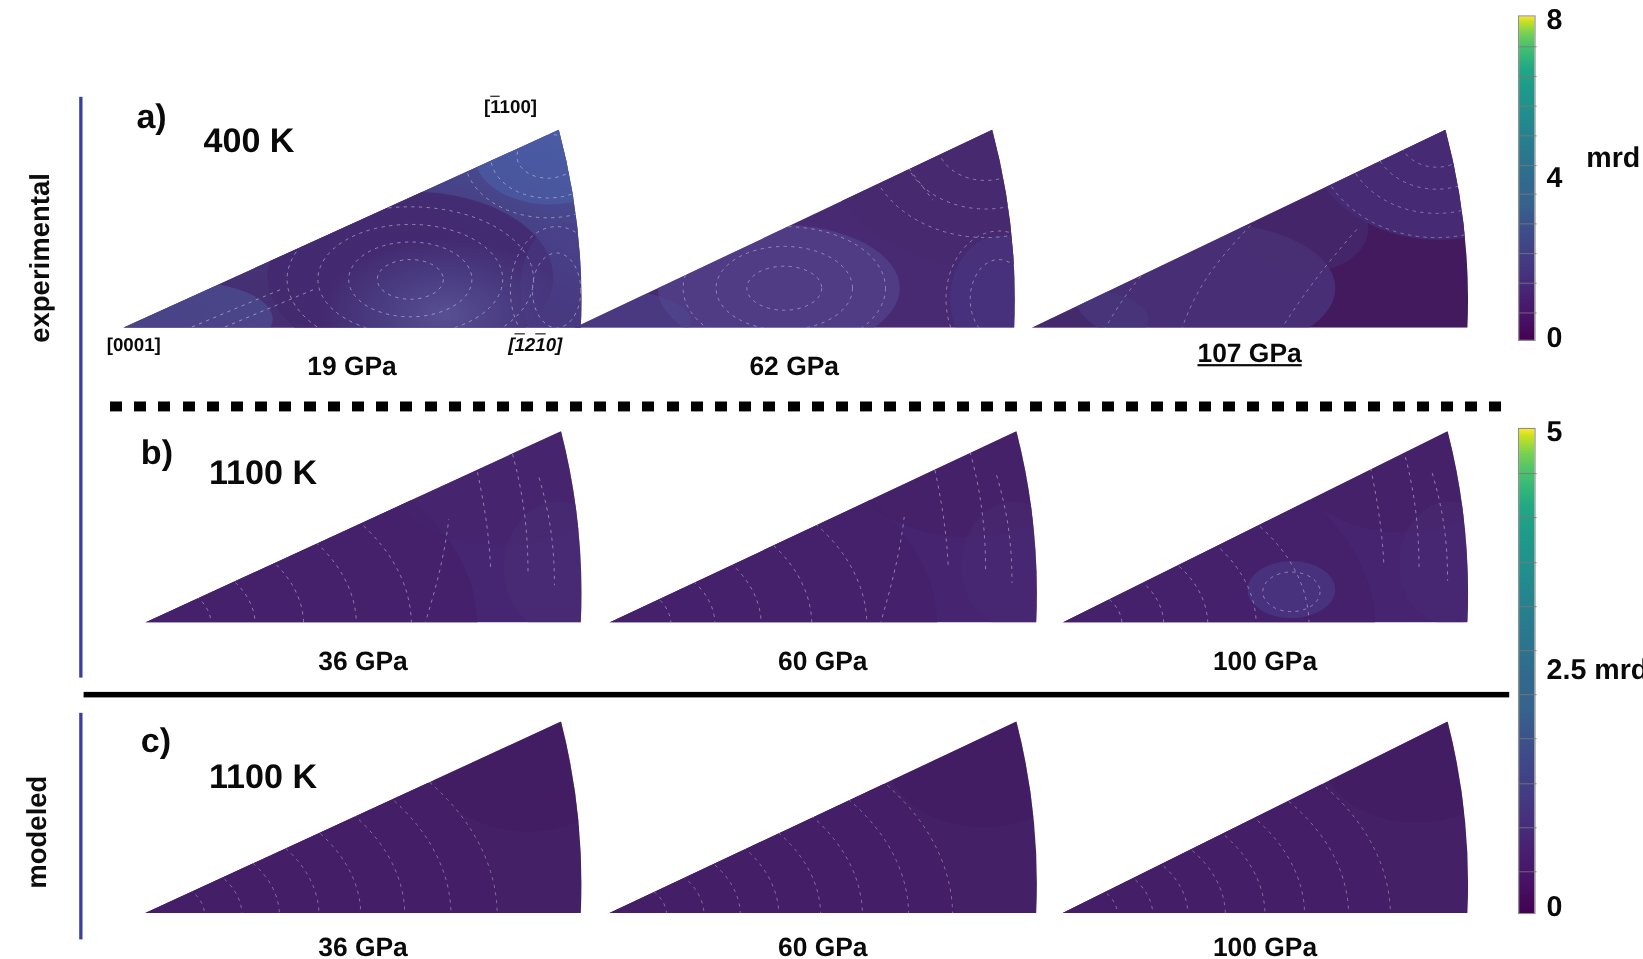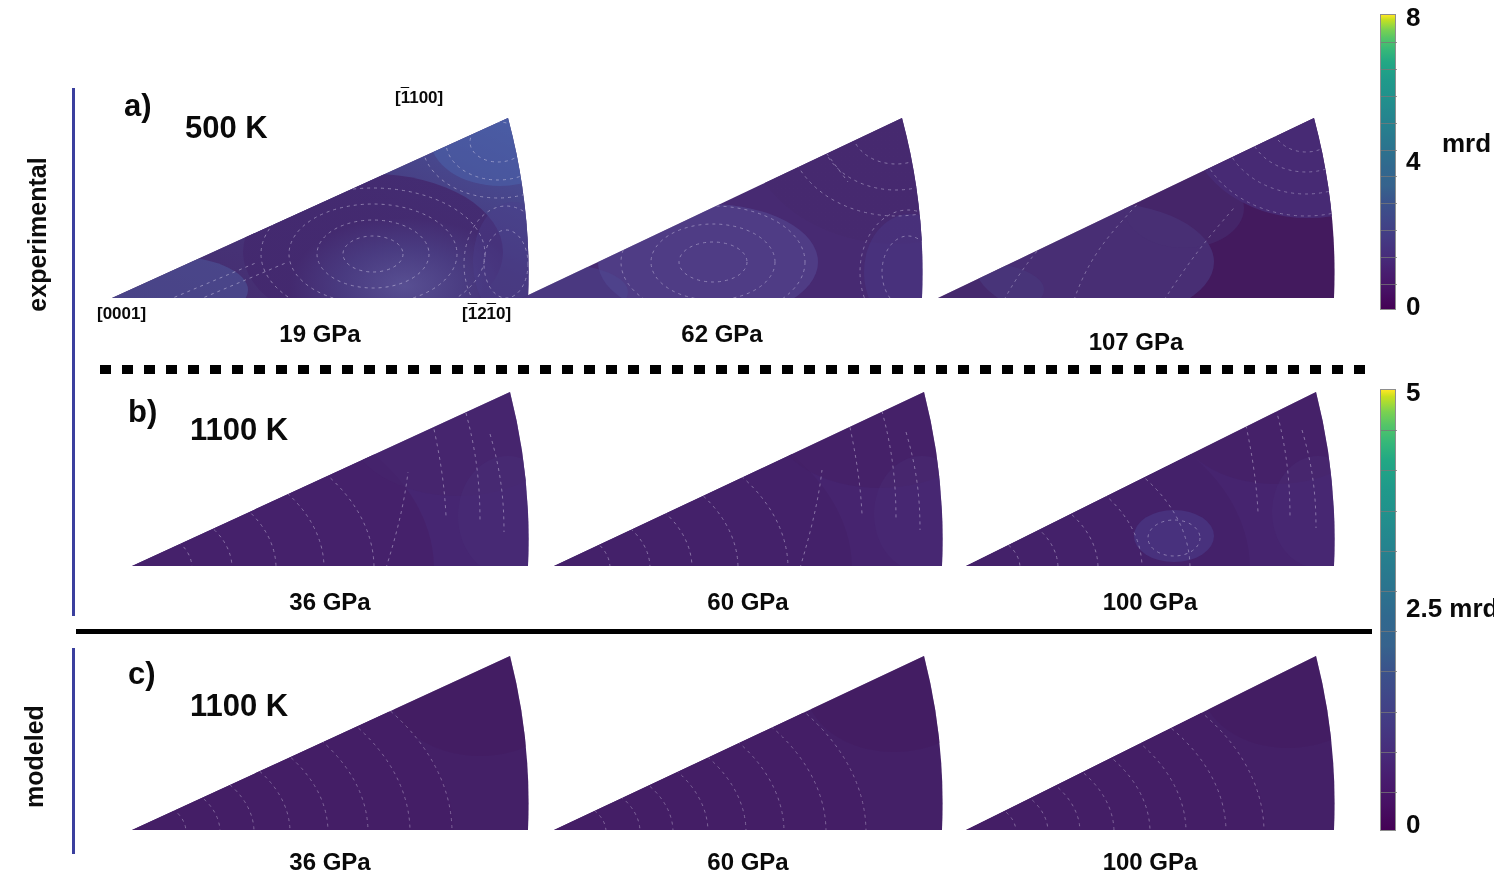--- a/index.html
+++ b/index.html
@@ -153,25 +153,25 @@
 <div class="rail-label" id="rail-label-experimental">experimental</div>
 <div class="rail-bar" id="rail-bar-experimental"></div>
 
 <div class="rail-label" id="rail-label-modeled">modeled</div>
 <div class="rail-bar" id="rail-bar-modeled"></div>
 
 <div id="separator-dashed"></div>
 <div id="separator-solid"></div>
 
 <div class="panel-tag" style="left:124px; top:88px;">a)</div>
-<div class="panel-temp" style="left:185px; top:110px;">500 K</div>
+<div class="panel-temp" style="left:185px; top:110px;">400 K</div>
 
 <div class="axis-label" style="left:97px; top:304px;">[0001]</div>
-<div class="axis-label" style="left:395px; top:88px;">[<span class="ovl">1</span>100]</div>
-<div class="axis-label" style="left:462px; top:304px;">[<span class="ovl">1</span>2<span class="ovl">1</span>0]</div>
+<div class="axis-label" style="left:440px; top:88px;">[<span class="ovl">1</span>100]</div>
+<div class="axis-label" style="left:462px; top:304px;font-style:italic;">[<span class="ovl">1</span>2<span class="ovl">1</span>0]</div>
 
 <div class="ipf-panel" style="left:108px; top:112px; width:424px; height:190px;">
   <div class="ipf-wedge">
     <svg width="424" height="190" viewBox="0 0 424 190">
       <defs>
         <clipPath id="clipA1">
           <path d="M4,186 L400,6 Q424,96 420,186 Z"></path>
         </clipPath>
         <radialGradient id="gA1a" cx="62%" cy="72%" r="44%">
           <stop offset="0%" stop-color="#5b5497"></stop>
@@ -275,21 +275,21 @@
           <ellipse cx="372" cy="12" rx="84" ry="70"></ellipse>
           <ellipse cx="372" cy="12" rx="110" ry="92"></ellipse>
           <path d="M140,188 C160,130 190,110 230,62"></path>
           <path d="M70,188 C96,140 120,124 150,80"></path>
           <path d="M230,188 C255,150 270,130 300,96"></path>
         </g>
       </g>
     </svg>
   </div>
 </div>
-<div class="panel-pressure" style="left:934px; top:328px; width:404px;">107 GPa</div>
+<div class="panel-pressure" style="left:934px; top:308px; width:404px;text-decoration:underline;">107 GPa</div>
 
 <div class="panel-tag" style="left:128px; top:394px;">b)</div>
 <div class="panel-temp" style="left:190px; top:412px;">1100 K</div>
 
 <div class="ipf-panel" style="left:128px; top:386px; width:404px; height:184px;">
   <div class="ipf-wedge">
     <svg width="404" height="184" viewBox="0 0 404 184">
       <defs>
         <clipPath id="clipB1">
           <path d="M4,180 L382,6 Q404,92 400,180 Z"></path>

